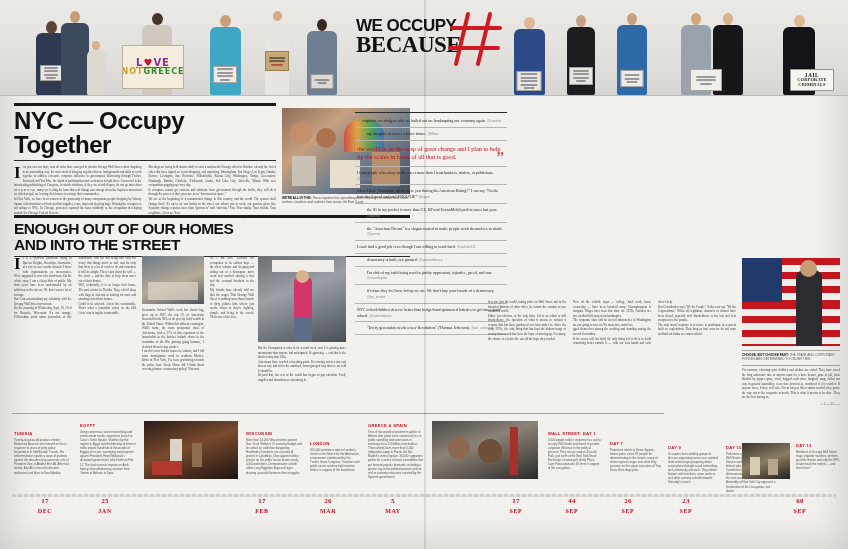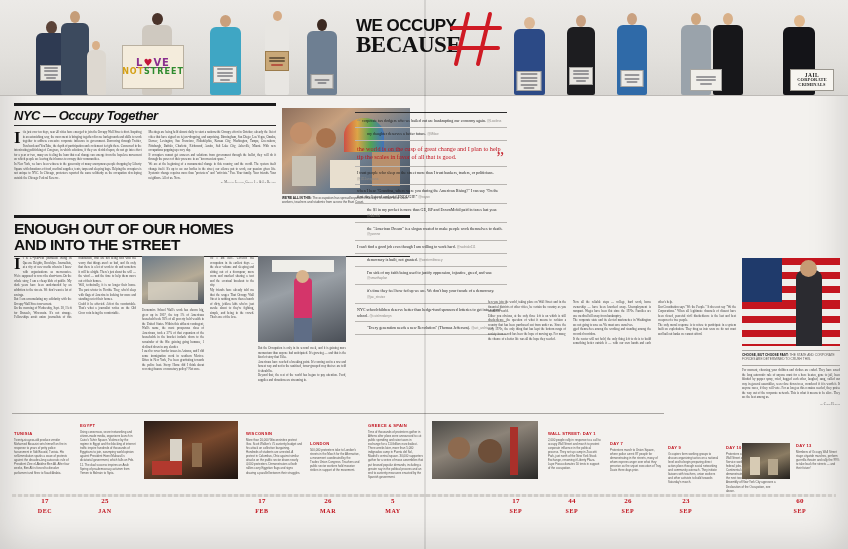--- a/index.html
+++ b/index.html
@@ -79,21 +79,21 @@
   }
   .caption b { color: #111; }
   .byline {
     font-family: "Liberation Serif", serif;
     font-size: 3.2px; color: #555; text-align: right; font-variant: small-caps;
   }
   .photo { background: #7d7a76; overflow: hidden; position: relative; }
 
   
   .l-art1 { position: absolute; left: 14px; top: 103px; width: 262px; }
-  .l-art1 h1 { font-size: 13px; line-height: 1; font-style: italic; }
+  .l-art1 h1 { font-size: 24px; line-height: 1; }
   .dropcap {
     float: left; font-family: "Liberation Serif", serif; font-weight: bold;
     font-size: 17px; line-height: .82; margin: 1px 2px 0 0; color: #111;
   }
   .cols2 { column-count: 2; column-gap: 7px; }
   .cols3 { column-count: 3; column-gap: 6px; }
 
   .l-photo1 { position: absolute; left: 282px; top: 108px; width: 128px; height: 86px; }
 
   .l-art2 { position: absolute; left: 14px; top: 215px; width: 396px; }
@@ -177,21 +177,21 @@
       <div class="head" style="width:8px;height:9px;background:#d9b089;"></div>
       <div class="torso" style="width:19px;height:45px;background:#ddd8d0;"></div>
     </div>
 
     <div class="person" style="left:140px;width:34px;height:82px;">
       <div class="head" style="width:11px;height:12px;background:#4a332a;"></div>
       <div class="torso" style="width:30px;height:70px;background:#cfc9c0;"></div>
     </div>
     <div class="sign" style="left:122px;transform:none;width:62px;height:44px;bottom:6px;background:#f4ecdc;border:1px solid #b9b0a0;flex-direction:column;">
       <span class="l1" style="font-size:10px;font-weight:bold;color:#8a2f8f;letter-spacing:1px;text-decoration:underline;">L<span style="color:#c4143a;">♥</span>VE</span>
-      <span class="l1" style="font-size:8px;font-weight:bold;color:#d4a017;letter-spacing:1px;">NOT<span style="color:#2e8b2e;">STREET</span></span>
+      <span class="l1" style="font-size:8px;font-weight:bold;color:#d4a017;letter-spacing:1px;">NOT<span style="color:#2e8b2e;">GREECE</span></span>
     </div>
 
     <div class="person" style="left:208px;width:34px;height:80px;">
       <div class="head" style="width:11px;height:12px;background:#caa07c;"></div>
       <div class="torso" style="width:31px;height:68px;background:#3fa6c4;"></div>
       <div class="sign" style="width:24px;height:17px;background:#eceae6;bottom:12px;">
         <div style="width:100%;padding:1px 2px;">
           <div class="scribble"></div>
             <div class="scribble"></div>
             <div class="scribble"></div>

